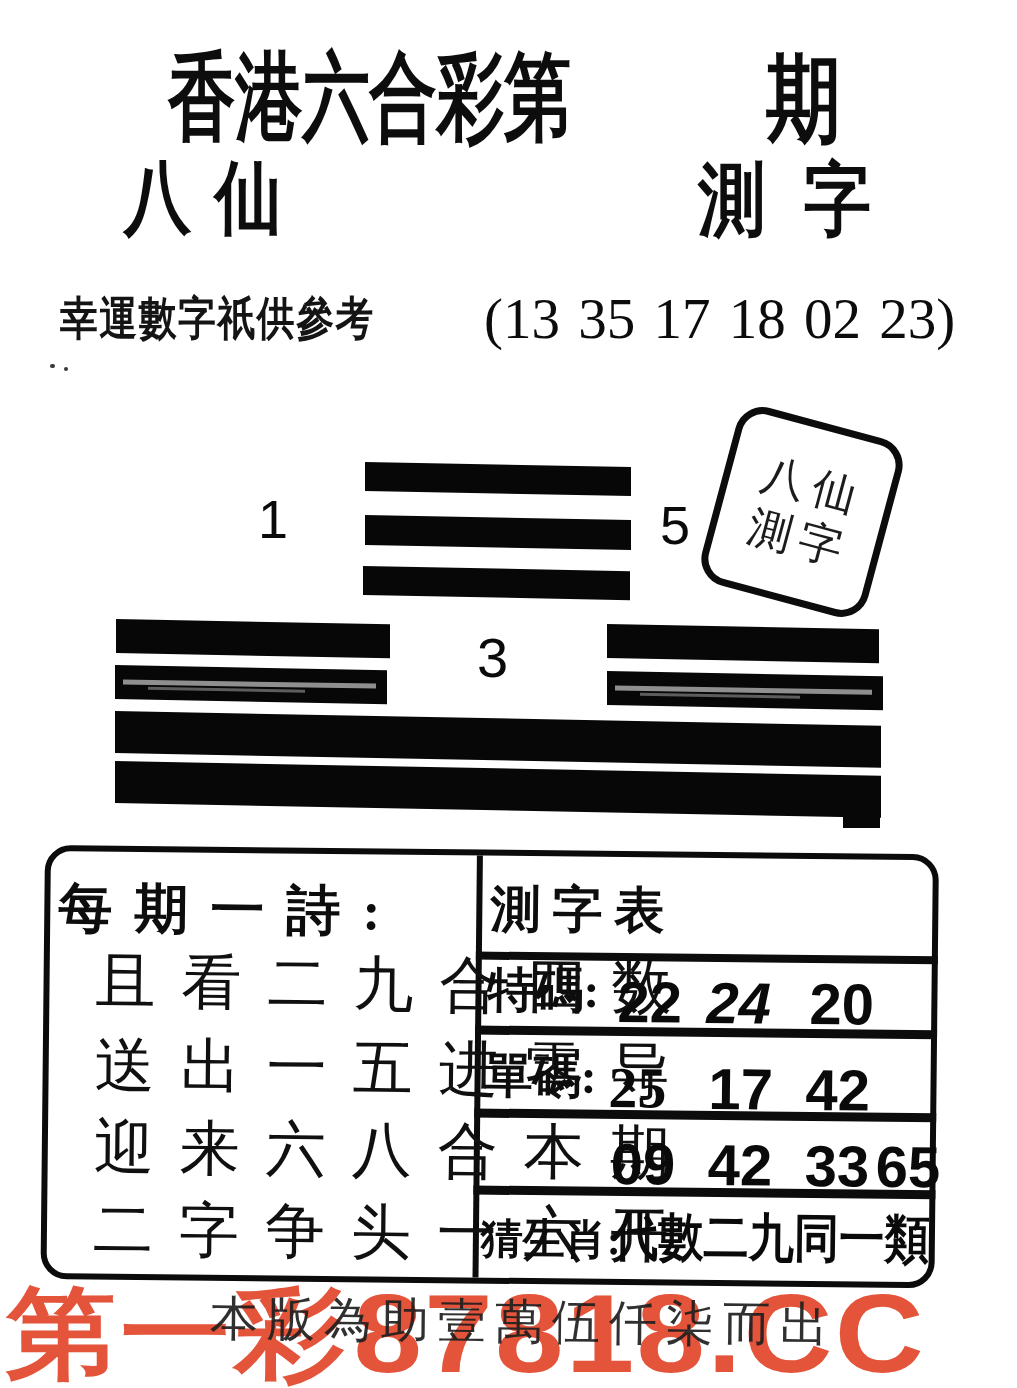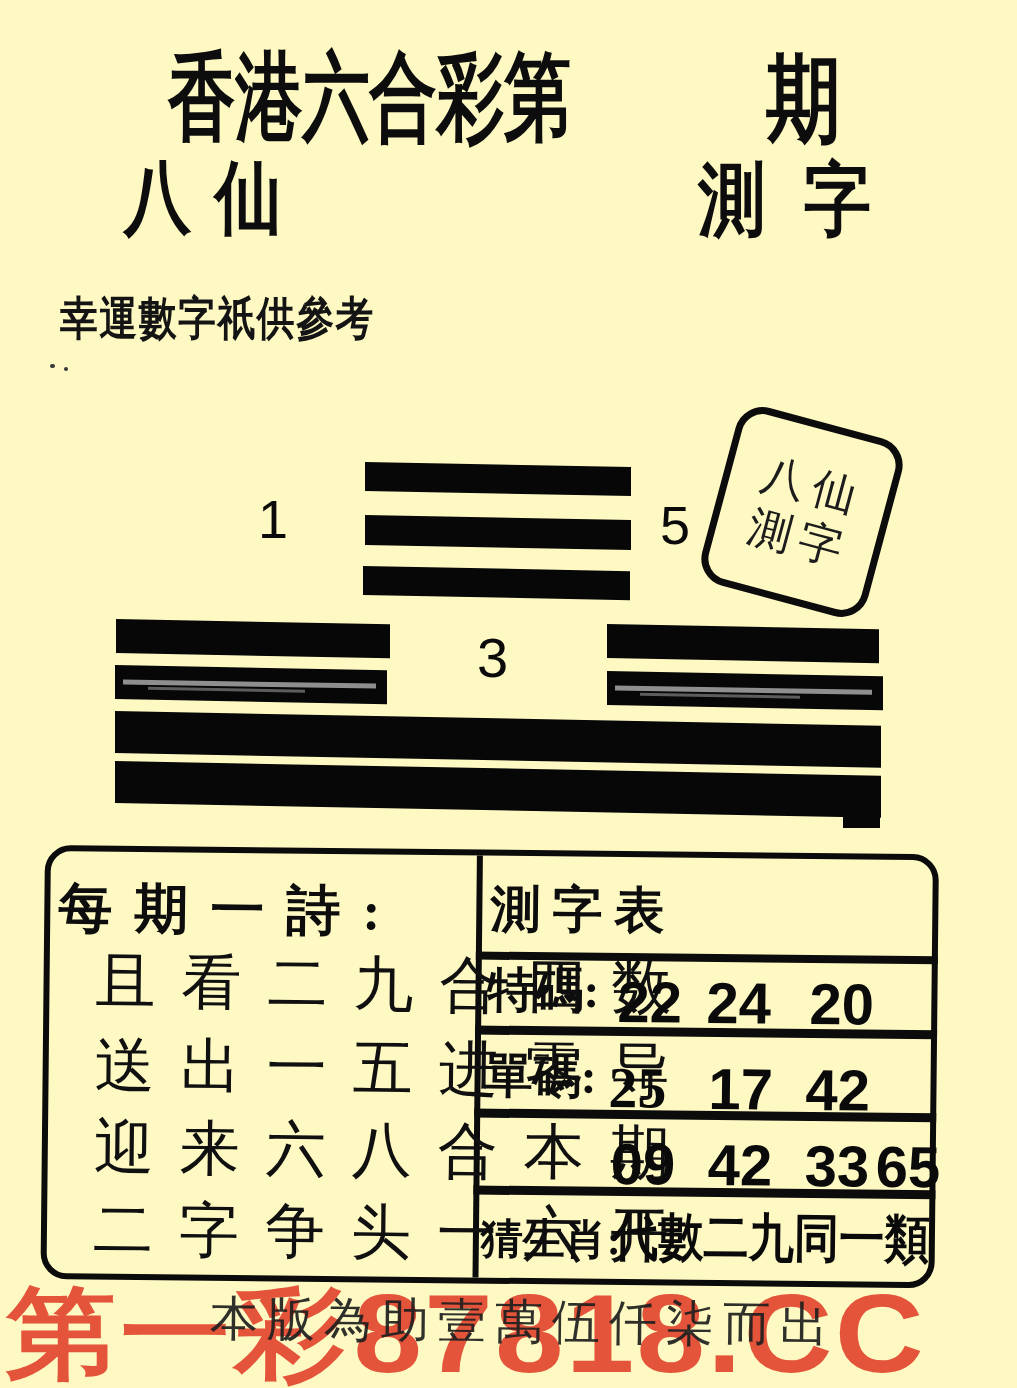--- a/index.html
+++ b/index.html
@@ -1,18 +1,18 @@
 <!DOCTYPE html>
 <html><head>
 <meta charset="utf-8">
 <style>
   html,body{margin:0;padding:0;background:#888;}
   #page{
     position:relative; width:1017px; height:1388px;
-    background:#fef9c3; overflow:hidden;
+    background:#ffffff; overflow:hidden;
     font-family:"Liberation Serif","DejaVu Serif",serif;
     color:#111;
   }
   .abs{position:absolute;}
   
   .title-main{
     font-weight:700; white-space:nowrap; line-height:1;
     transform-origin:left top; color:#0d0d0d;
   }
   
@@ -65,20 +65,21 @@
 <body>
 
 <div id="page">
 
   <div class="abs title-main" style="left:168px; top:50px; font-size:96px; transform:scaleX(.70);">香港六合彩第</div>
   <div class="abs title-main" style="left:766px; top:52px; font-size:96px; transform:scaleX(.78);">期</div>
   <div class="abs title-main" style="left:124px; top:158px; font-size:80px; letter-spacing:28px; transform:scaleX(.84);">八仙</div>
   <div class="abs title-main" style="left:698px; top:160px; font-size:80px; letter-spacing:46px; transform:scaleX(.84);">測字</div>
 
   <div class="abs lucky-label" style="left:60px; top:296px; font-size:46px; transform:scaleX(.82); letter-spacing:2px;">幸運數字祇供參考</div>
+  <div class="abs lucky-nums" style="left:484px; top:290px; font-size:57px;">(13 35 17 18 02 23)</div>
   <div class="dot" style="left:50px; top:364px; width:5px; height:4px;"></div>
   <div class="dot" style="left:64px; top:367px; width:4px; height:4px;"></div>
 
   <div class="bar" style="left:365px; top:462px; width:266px; height:29px;"></div>
   <div class="bar" style="left:365px; top:515px; width:266px; height:30px;"></div>
   <div class="bar" style="left:363px; top:566px; width:267px; height:29px;"></div>
 
   <div class="abs hex-num" style="left:258px; top:492px; font-size:54px;">1</div>
   <div class="abs hex-num" style="left:660px; top:498px; font-size:54px;">5</div>
 
@@ -110,21 +111,21 @@
 
     <div class="abs brush" style="left:440px; top:28px; font-size:50px; letter-spacing:12px;">測字表</div>
 
     <div class="hline" style="left:426px; top:96px;  width:462px; height:8px;"></div>
     <div class="hline" style="left:426px; top:170px; width:462px; height:9px;"></div>
     <div class="hline" style="left:426px; top:253px; width:462px; height:9px;"></div>
     <div class="hline" style="left:426px; top:330px; width:462px; height:9px;"></div>
 
     <div class="abs brush" style="left:438px; top:110px; font-size:48px;">特碼:</div>
     <span class="abs num" style="left:560px; top:116px;margin-left:8px;">22</span>
-    <span class="abs num" style="left:657px; top:116px;">24</span>
+    <span class="abs num" style="left:657px; top:116px;font-style:italic;">24</span>
     <span class="abs num" style="left:760px; top:116px;">20</span>
 
     <div class="abs brush" style="left:436px; top:196px; font-size:48px;">單碼:</div>
     <span class="abs num" style="left:560px; top:202px;font-family:Liberation Serif, serif;">25</span>
     <span class="abs num" style="left:660px; top:202px;text-align:right;">17</span>
     <span class="abs num" style="left:757px; top:202px;">42</span>
 
     <div class="abs brush" style="left:436px; top:278px; font-size:48px;"></div>
     <span class="abs num" style="left:563px; top:278px;">09</span>
     <span class="abs num" style="left:660px; top:278px;">42</span>

